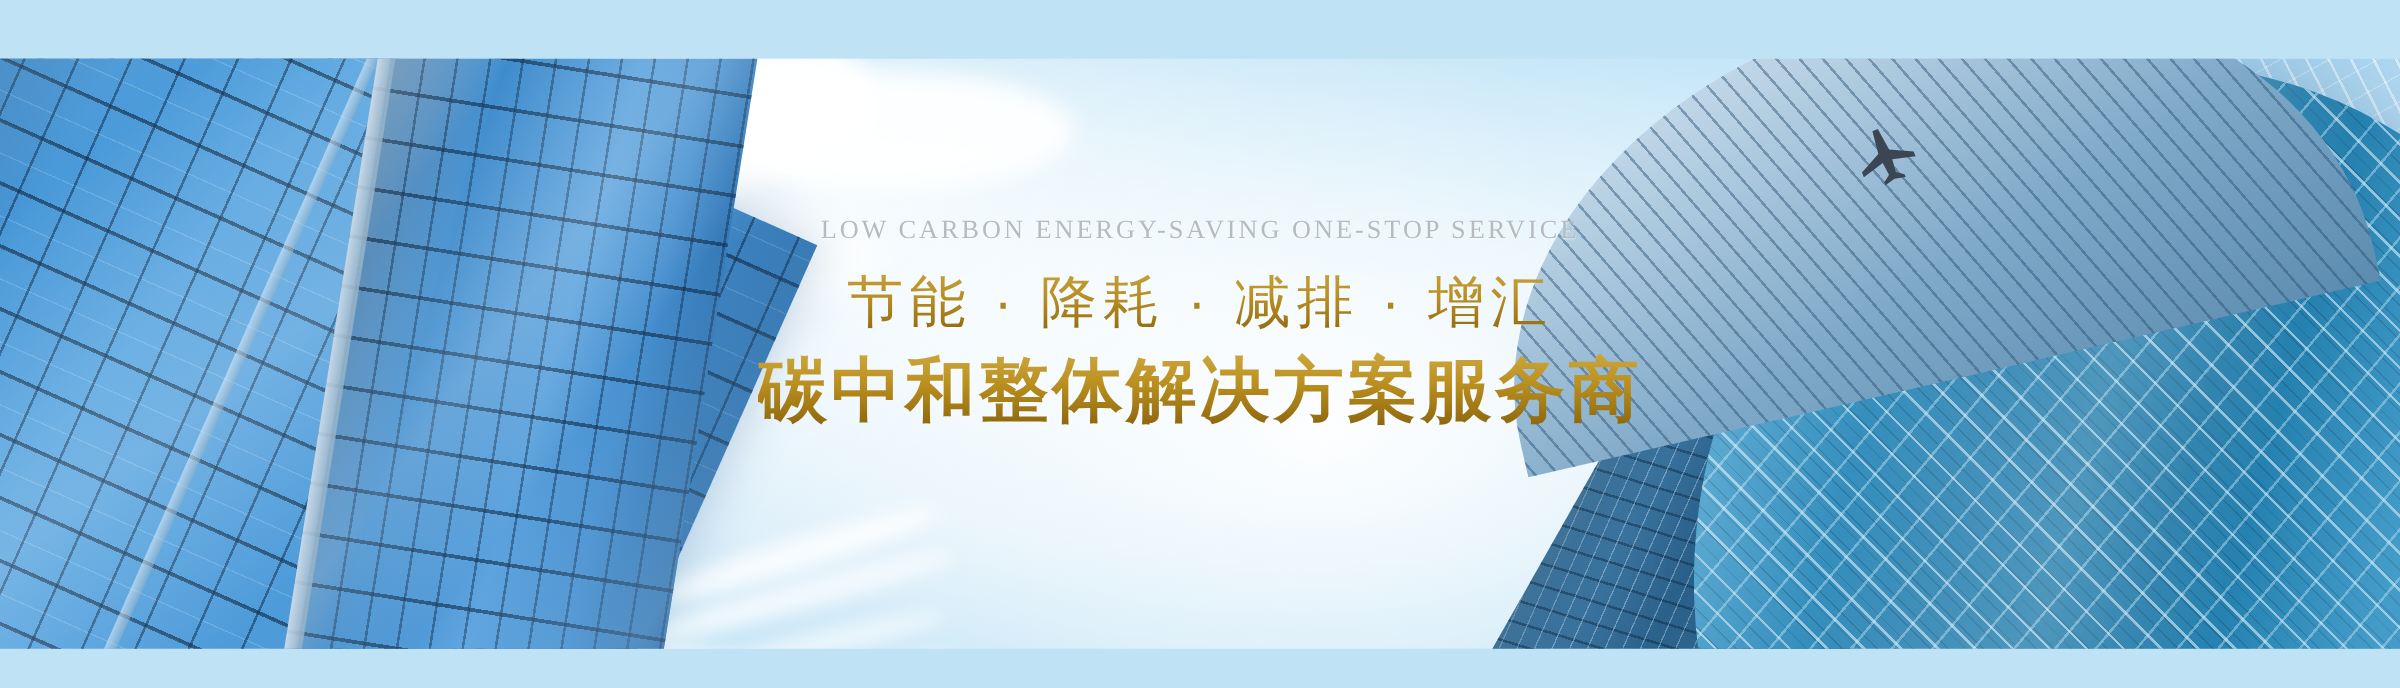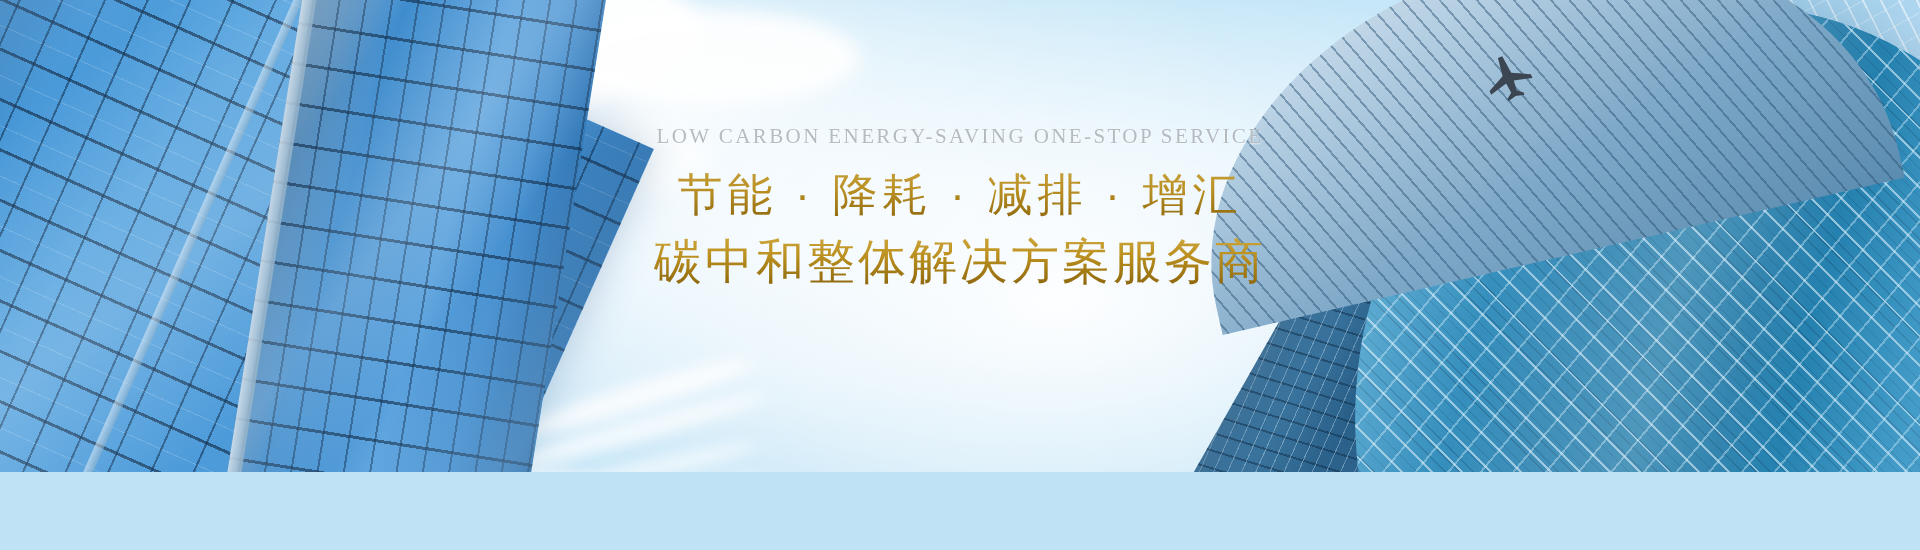--- a/index.html
+++ b/index.html
@@ -9,20 +9,21 @@
     font-family:"Liberation Sans","DejaVu Sans",sans-serif;
     background:#bfe2f5;
   }
 
   #banner{
     position:relative;width:1920px;height:472px;overflow:hidden;
     background:
       radial-gradient(ellipse 900px 520px at 1060px 300px, rgba(255,255,255,0.96) 0%, rgba(255,255,255,0.55) 34%, rgba(255,255,255,0.0) 66%),
       radial-gradient(ellipse 760px 430px at 660px 120px, rgba(255,255,255,0.85) 0%, rgba(255,255,255,0.2) 52%, rgba(255,255,255,0) 76%),
       linear-gradient(171deg, #a8d8f2 0%, #bfe4f7 22%, #d8eefb 46%, #cfe9f8 62%, #b6dff5 82%, #a3d4f1 100%);
+    margin-top: 47px;
   }
 
   
   .cloud{position:absolute;border-radius:50%;background:#ffffff;filter:blur(9px);pointer-events:none;}
   .wisp{position:absolute;background:#ffffff;border-radius:50%;filter:blur(7px);pointer-events:none;}
 
   
   .tower{position:absolute;overflow:hidden;}
 
   .glassgrid{
@@ -158,21 +159,21 @@
   #subhead{
     font-family:Liberation Sans, sans-serif;
     font-size:45px;line-height:1.25;letter-spacing:5px;white-space:nowrap;
     background-image:linear-gradient(180deg,#c7a23c 0%,#b98f23 42%,#9d7514 78%,#8a6410 100%);
     -webkit-background-clip:text;background-clip:text;
     color:transparent;-webkit-text-fill-color:transparent;
     margin-bottom:10px;
   }
   #maintitle{
     font-family:"DejaVu Sans","Liberation Sans",sans-serif;
-    font-weight:normal;font-size:48px;line-height:1.18;letter-spacing:3px;white-space:nowrap;
+    font-weight:bold;font-size:56px;line-height:1.18;letter-spacing:3px;white-space:nowrap;
     background-image:linear-gradient(180deg,#cfa93f 0%,#bb9020 40%,#9c7412 76%,#86600e 100%);
     -webkit-background-clip:text;background-clip:text;
     color:transparent;-webkit-text-fill-color:transparent;
   }
 </style>
 </head>
 <body>
 
 <div id="banner">
 

